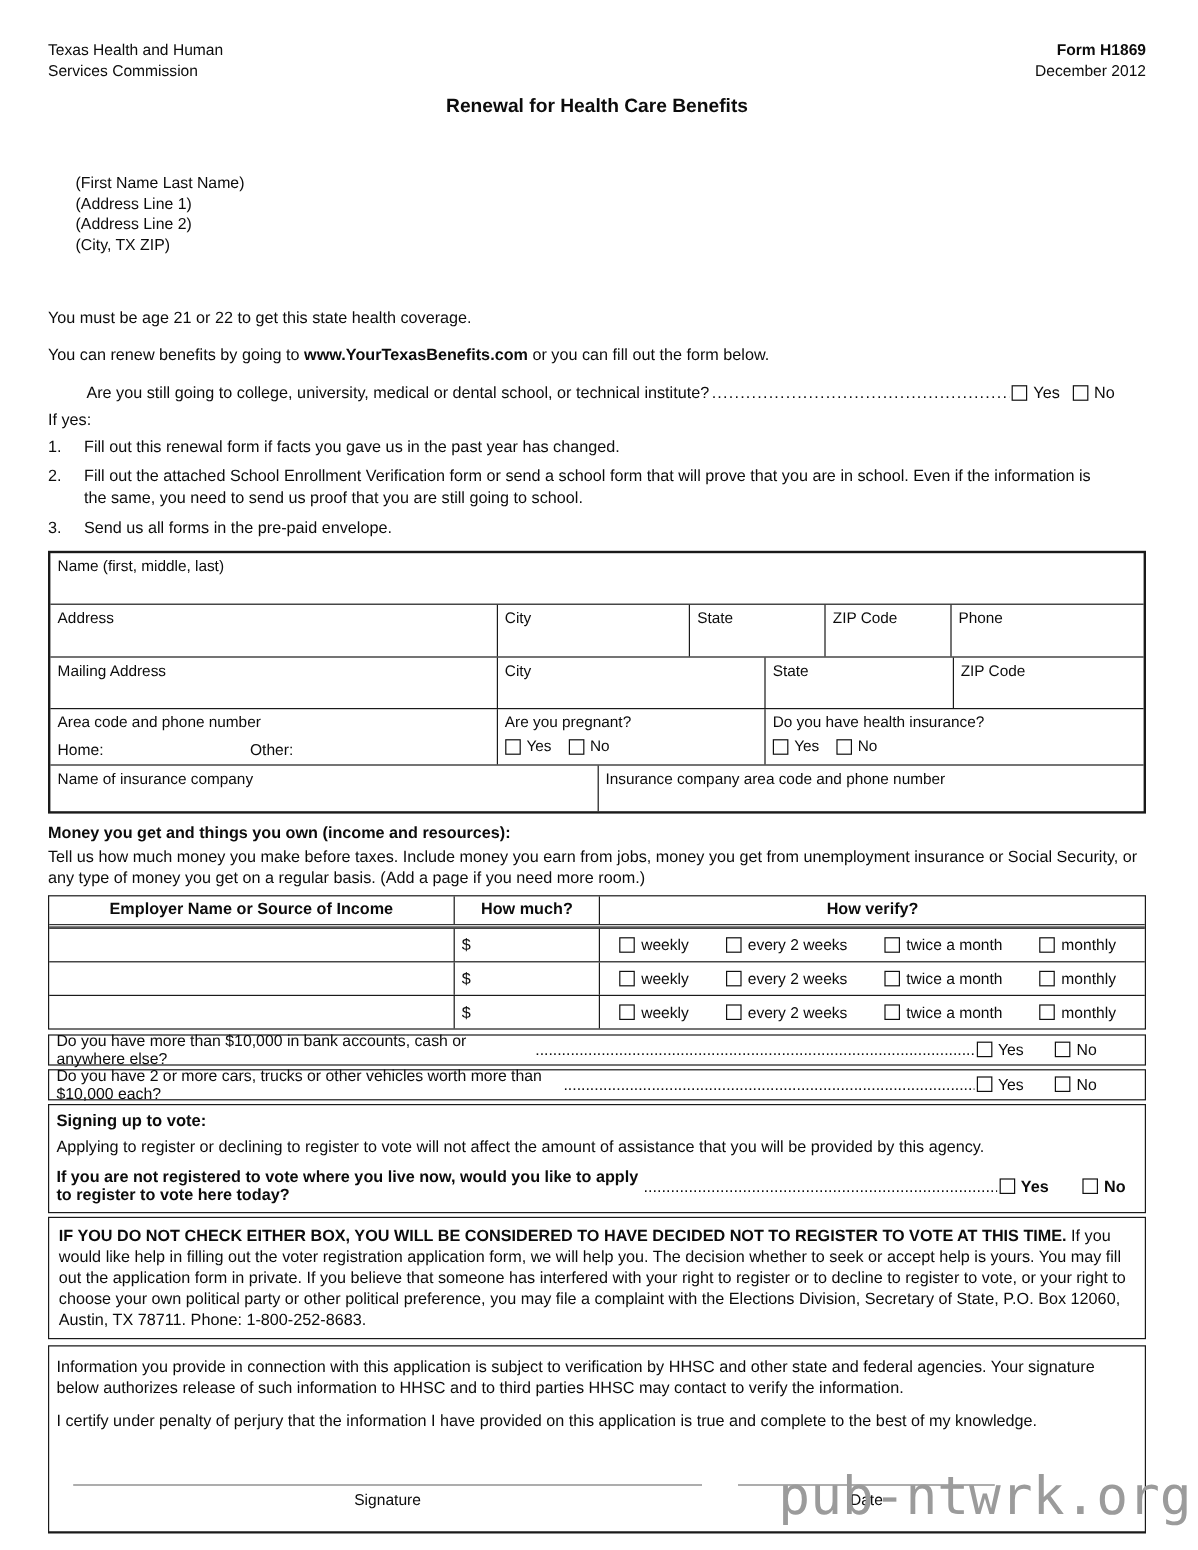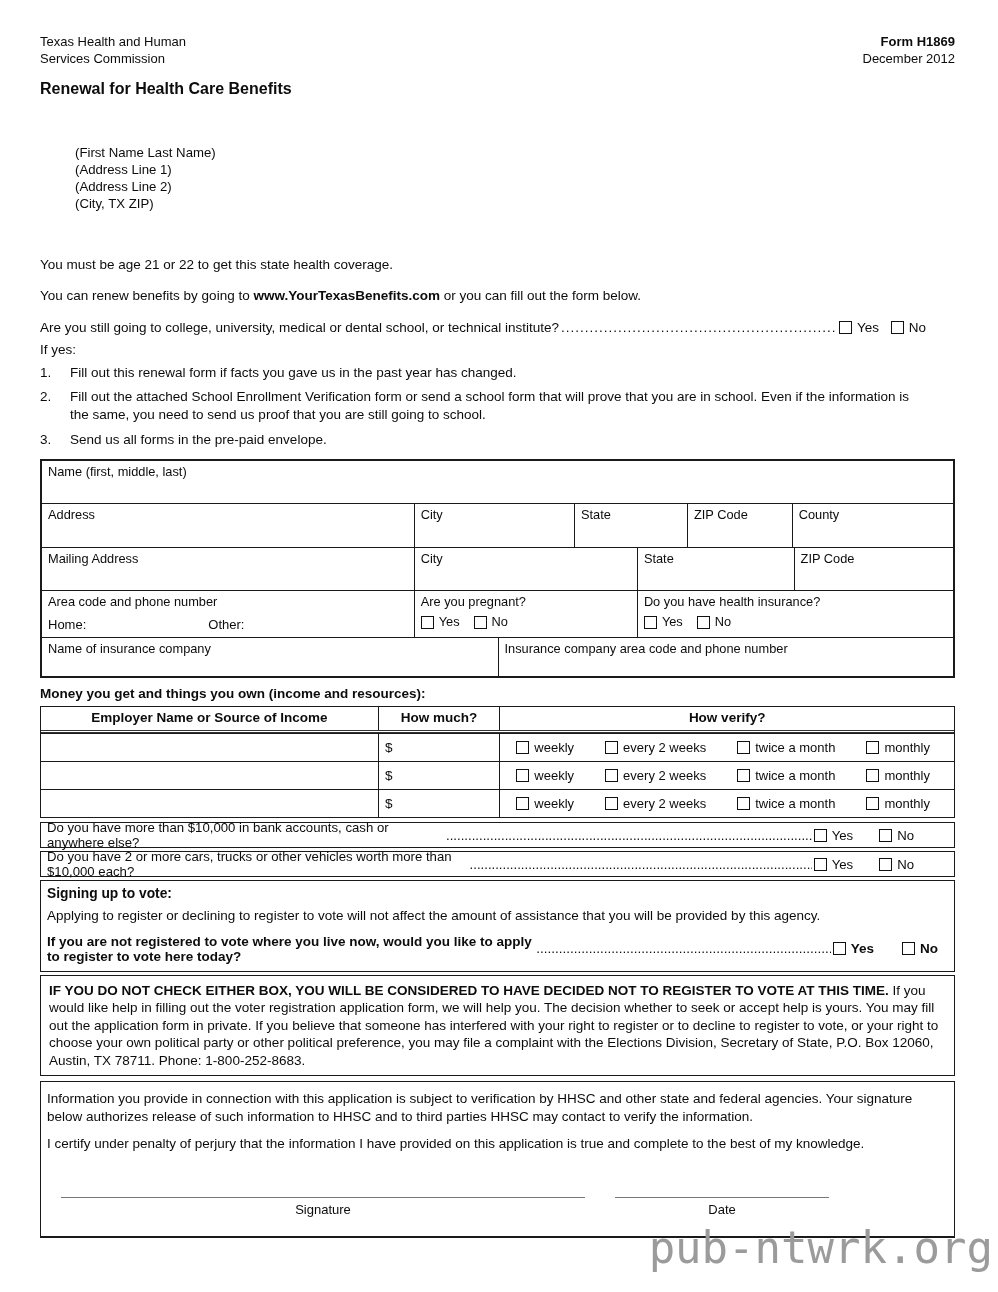--- a/index.html
+++ b/index.html
@@ -14,38 +14,38 @@
     overflow:hidden;
   }
   .content { margin:0 43px 0 40px; }
   .pad-top { padding-top:34px; }
 
   
   .hdr { display:flex; justify-content:space-between; align-items:flex-start; }
   .hdr-left { font-size:13px; line-height:1.3; }
   .hdr-right { font-size:13px; line-height:1.3; text-align:right; }
   .hdr-right .b { font-weight:bold; }
-  .title { font-weight:bold; font-size:16px; margin-top:12px; }
+  .title { text-align:center; font-weight:bold; font-size:16px; margin-top:12px; }
 
   
   .hero { position:relative; height:158px; }
-  .recipient { position:absolute; left:35px; top:46px; line-height:17px; font-size:13.2px; }
+  .recipient { position:absolute; left:23px; top:46px; line-height:17px; font-size:13.2px; }
   .case-box {
     position:absolute; right:0; top:6px; width:287px;
     border:2px solid #1a1a1a; padding:4px 7px 6px 7px;
     font-size:12.8px; line-height:17px;
   }
   .case-box .b { font-weight:bold; }
   .case-box .office-label { margin-top:26px; }
 
   
   .p { line-height:1.3; }
   .mt14 { margin-top:14px; }
   .qrow { display:flex; align-items:center; margin-top:15px; }
-  .qrow .qtext { white-space:nowrap; }
+  .qrow .qtext { white-space:nowrap;margin-left:32px; }
   .leader { flex:1 1 auto; overflow:hidden; white-space:nowrap; margin:0 2px; font-weight:400; letter-spacing:1px; }
   .cbgroup { display:inline-flex; align-items:center; white-space:nowrap; }
   .cb { display:inline-block; width:13px; height:13px; border:1.5px solid #111; background:#fff; flex:0 0 auto; }
   .cblabel { margin-left:5px; }
   .ifyes { margin-top:7px; }
   .step { display:flex; margin-top:7px; line-height:1.3; }
   .step-num { width:30px; flex:0 0 auto; }
   .step-text { flex:1; max-width:860px; }
 
   
@@ -166,21 +166,21 @@
 
     <div class="ptable">
       <div class="prow">
         <div class="pcell h42" style="width:100%"><span>Name (first, middle, last)</span></div>
       </div>
       <div class="prow">
         <div class="pcell h43" style="width:40.8%"><span>Address</span></div>
         <div class="pcell h43" style="width:17.6%"><span>City</span></div>
         <div class="pcell h43" style="width:12.4%"><span>State</span></div>
         <div class="pcell h43" style="width:11.5%"><span>ZIP Code</span></div>
-        <div class="pcell h43" style="width:17.7%"><span>County</span></div>
+        <div class="pcell h43" style="width:17.7%"><span>Phone</span></div>
       </div>
       <div class="prow">
         <div class="pcell h42" style="width:40.8%"><span>Mailing Address</span></div>
         <div class="pcell h42" style="width:24.5%"><span>City</span></div>
         <div class="pcell h42" style="width:17.2%"><span>State</span></div>
         <div class="pcell h42" style="width:17.5%"><span>ZIP Code</span></div>
       </div>
       <div class="prow">
         <div class="pcell h46" style="width:40.8%">
           <div>Area code and phone number</div>
@@ -216,20 +216,21 @@
           </div>
         </div>
       </div>
       <div class="prow">
         <div class="pcell h38" style="width:50%"><span>Name of insurance company</span></div>
         <div class="pcell h38" style="width:50%"><span>Insurance company area code and phone number</span></div>
       </div>
     </div>
 
     <div class="sec-head">Money you get and things you own (income and resources):</div>
+    <div class="sec-desc">Tell us how much money you make before taxes. Include money you earn from jobs, money you get from unemployment insurance or Social Security, or any type of money you get on a regular basis. (Add a page if you need more room.)</div>
 
     <div class="itable">
       <div class="irow header">
         <div class="icell ic-src">Employer Name or Source of Income</div>
         <div class="icell ic-much">How much?</div>
         <div class="icell ic-often">How verify?</div>
       </div>
 
       <div class="irow data">
         <div class="icell ic-src"></div>

